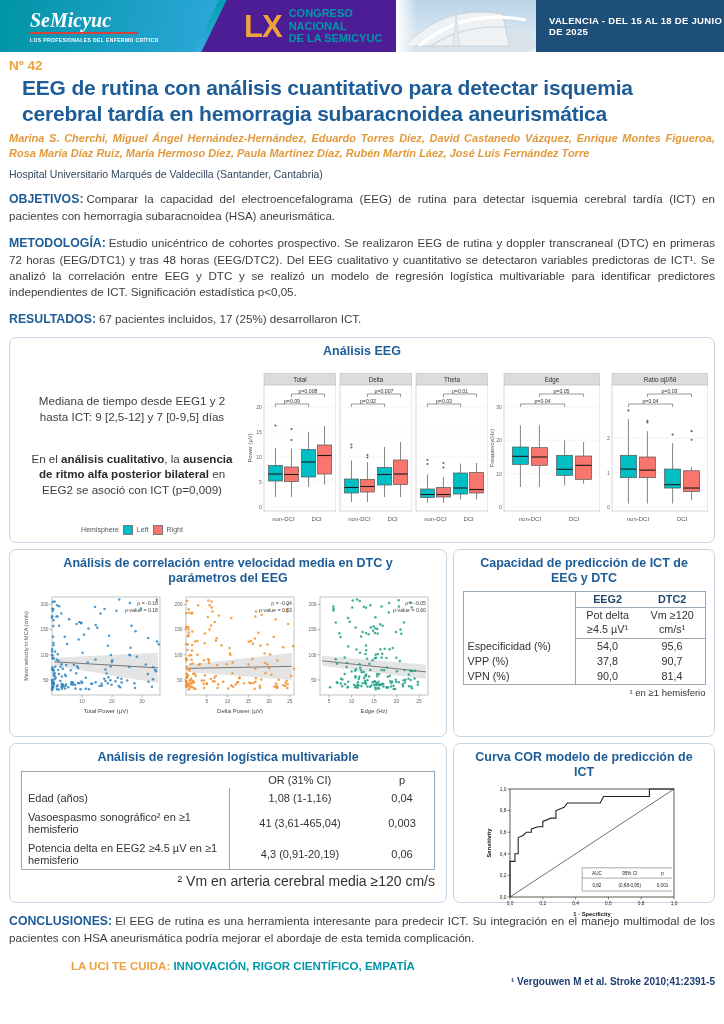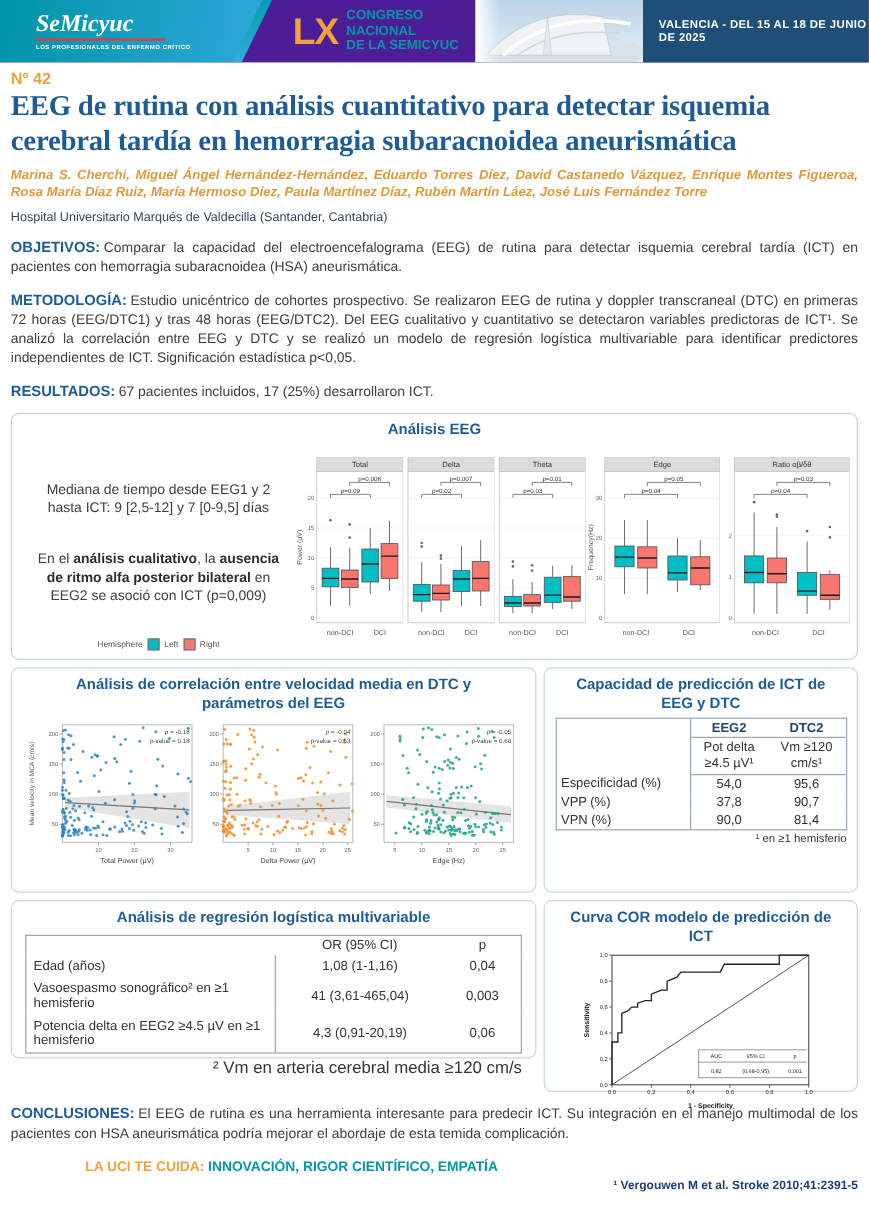--- a/index.html
+++ b/index.html
@@ -19,41 +19,41 @@
   .congress{display:flex;align-items:center;gap:7px;padding-left:22px;width:152px;flex:none;}
   .lx{font-size:31px;font-weight:bold;color:var(--orange);letter-spacing:-1px;line-height:1;}
   .congress-lines{font-size:11px;font-weight:bold;color:var(--teal);line-height:1.15;}
   .photo{flex:1;position:relative;overflow:hidden;}
   .photo svg{position:absolute;inset:0;width:100%;height:100%;}
   .dateb{width:188px;flex:none;background:var(--banner);color:#fff;display:flex;align-items:center;
       padding-left:13px;box-sizing:border-box;font-size:9.5px;font-weight:bold;letter-spacing:.3px;}
   
   .main{padding:0 9px;}
   .num{margin-top:6px;font-size:13.5px;font-weight:bold;color:var(--orange);}
-  h1{margin:2px 0 0;font-size:24px;line-height:1.22;color:var(--navy);letter-spacing:-.2px;font-family:Liberation Serif, serif;}
+  h1{margin:2px 13px 0;font-size:21px;line-height:1.22;color:var(--navy);letter-spacing:-.2px;}
   .authors{margin-top:5px;font-size:11px;font-style:italic;font-weight:bold;color:#e09a3c;
       text-align:justify;line-height:1.3;}
   .affil{margin-top:8px;font-size:10.5px;color:#33475c;}
   .para{margin-top:11px;font-size:11.6px;line-height:1.38;text-align:justify;color:var(--txt);}
   .seclab{font-weight:bold;color:var(--navy);font-size:12.3px;margin-right:3px;}
   
   .panel{border:1.5px solid #c7d6e5;border-radius:7px;background:#fff;box-sizing:border-box;}
   .ptitle{color:var(--navy);font-weight:bold;font-size:12.5px;text-align:center;margin:5px 8px 2px;line-height:1.25;}
   .p1{margin-top:9px;height:206px;padding:1px 6px;display:flex;flex-direction:column;}
   .p1body{display:flex;flex:1;}
   .p1text{width:228px;flex:none;display:flex;flex-direction:column;padding:4px 4px 6px 8px;box-sizing:border-box;}
   .note1{margin-top:28px;font-size:11.6px;line-height:1.35;text-align:center;}
   .note2{margin-top:26px;font-size:11.6px;line-height:1.35;text-align:center;}
   .legend{margin-top:auto;display:flex;align-items:center;justify-content:center;gap:4px;font-size:7px;color:#555;}
   .sw{width:8px;height:8px;display:inline-block;border:.5px solid #777;}
   .chartbox{flex:1;display:flex;justify-content:flex-end;align-items:flex-start;margin-top:12px;}
   .row{display:flex;gap:6px;margin-top:6px;}
   .p2{width:438px;flex:none;height:188px;padding:1px 4px;}
   .p3{flex:1;height:188px;padding:1px 6px;}
-  .p4{width:438px;flex:none;height:132px;padding:1px 8px;}
+  .p4{width:438px;flex:none;height:160px;padding:1px 8px;}
   .p5{flex:1;height:160px;padding:1px 4px;display:flex;flex-direction:column;align-items:center;}
   .scatrow{display:flex;justify-content:center;align-items:flex-start;margin-top:2px;}
   
   .ptab{border-collapse:collapse;margin:4px auto 0;font-size:10.8px;color:#333;width:243px;
       border:1px solid #9aa7b4;}
   .ptab td{padding:1.5px 4px;text-align:center;}
   .ptab td.lab{text-align:left;width:103px;}
   .ptab td.hd{font-weight:bold;color:#24466e;border-bottom:1px solid #9aa7b4;}
   .ptab td.vline{border-left:1px solid #9aa7b4;}
   .ptab td.sub{line-height:1.25;}
@@ -988,21 +988,21 @@
   </div>
 
   <div class="row">
     <div class="panel p4">
       <div class="ptitle">Análisis de regresión logística multivariable</div>
       <div>
           <table class="rtab">
             <tbody>
               <tr class="rhead">
                 <td class="rlab"></td>
-                <td class="rval" style="text-align:center;">OR (95% CI)</td>
+                <td class="rval" style="text-align:center;">OR (31% CI)</td>
                 <td class="rp">p</td>
               </tr>
               <tr class="body">
                 <td class="rlab">Edad (años)</td>
                 <td class="rval">1,08 (1-1,16)</td>
                 <td class="rp">0,04</td>
               </tr>
               <tr class="body">
                 <td class="rlab">Vasoespasmo sonográfico² en ≥1 hemisferio</td>
                 <td class="rval">41 (3,61-465,04)</td>

